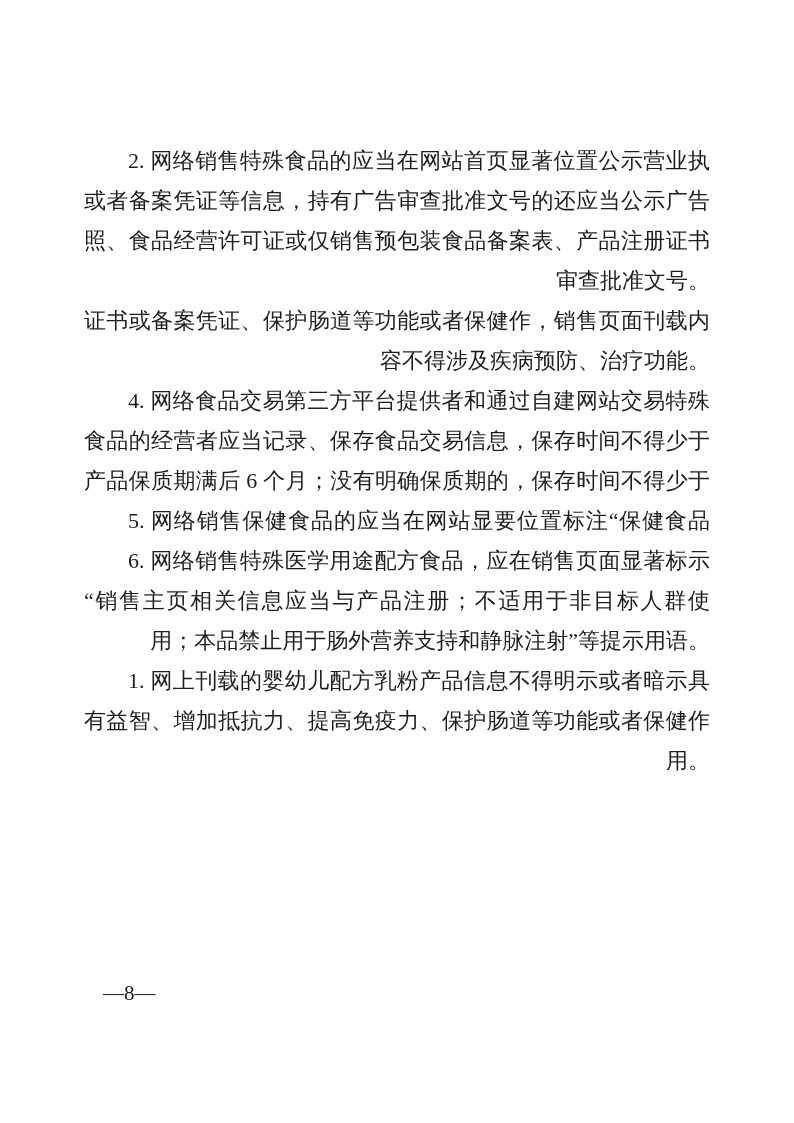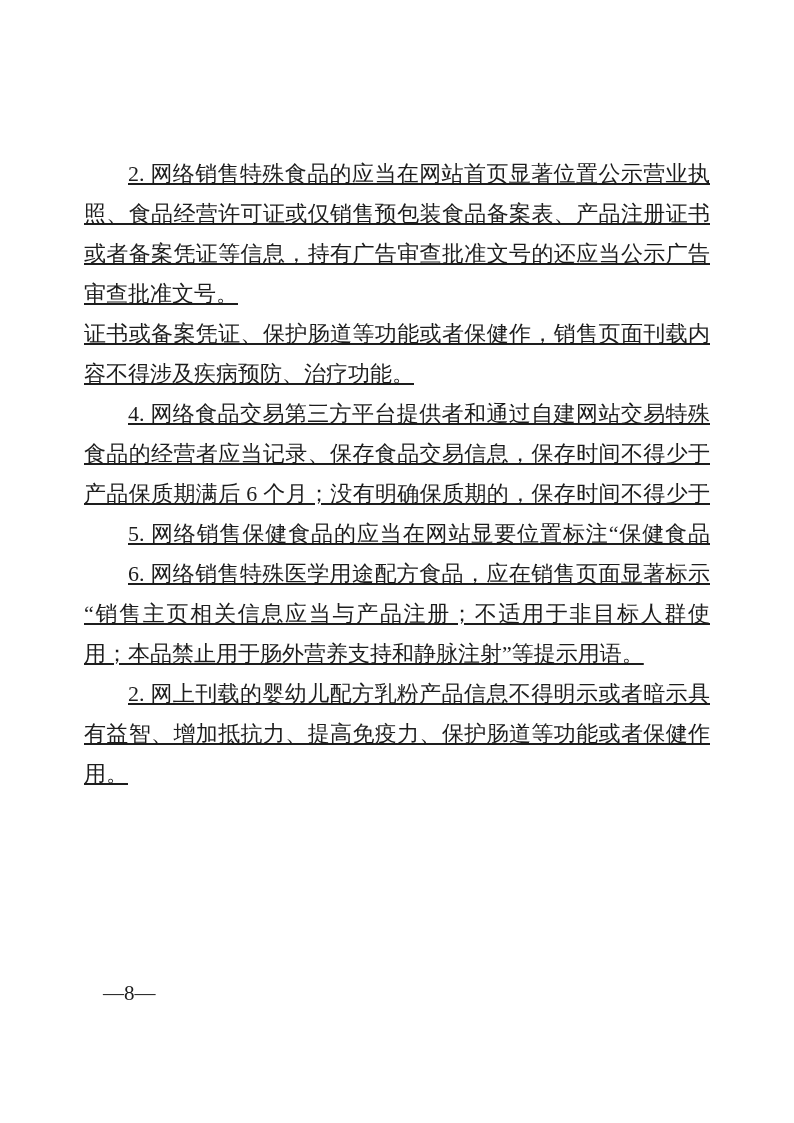--- a/index.html
+++ b/index.html
@@ -13,30 +13,29 @@
   .page {
     position: relative;
     width: 794px;
     height: 1123px;
     background: #ffffff;
     overflow: hidden;
   }
   .content {
     position: absolute;
     left: 84px;
-    top: 154px;
+    top: 141px;
     width: 626px;
-    text-decoration: underline;
   }
   .para { margin: 0; padding: 0; }
   .ln {
     margin: 0;
     font-size: 22px;
     line-height: 40px;
-    text-align: left;
+    text-align: right;
     white-space: nowrap;
   }
   
   .j {
     white-space: normal;
     text-align: justify;
     text-align-last: justify;
   }
   
   .first { padding-left: 44px; }
@@ -50,22 +49,22 @@
   }
 </style>
 </head>
 <body>
 
 <div class="page">
   <div class="content">
 
     <div class="para">
       <p class="ln j first">2. 网络销售特殊食品的应当在网站首页显著位置公示营业执</p>
+      <p class="ln j">或者备案凭证等信息，持有广告审查批准文号的还应当公示广告</p>
       <p class="ln j">照、食品经营许可证或仅销售预包装食品备案表、产品注册证书</p>
-      <p class="ln j">或者备案凭证等信息，持有广告审查批准文号的还应当公示广告</p>
       <p class="ln">审查批准文号。</p>
     </div>
 
     <div class="para">
       <p class="ln j">证书或备案凭证、保护肠道等功能或者保健作，销售页面刊载内</p>
       <p class="ln">容不得涉及疾病预防、治疗功能。</p>
     </div>
 
     <div class="para">
       <p class="ln j first">4. 网络食品交易第三方平台提供者和通过自建网站交易特殊</p>
@@ -77,21 +76,21 @@
       <p class="ln j first">5. 网络销售保健食品的应当在网站显要位置标注“保健食品</p>
     </div>
 
     <div class="para">
       <p class="ln j first">6. 网络销售特殊医学用途配方食品，应在销售页面显著标示</p>
       <p class="ln j">“销售主页相关信息应当与产品注册；不适用于非目标人群使</p>
       <p class="ln">用；本品禁止用于肠外营养支持和静脉注射”等提示用语。</p>
     </div>
 
     <div class="para">
-      <p class="ln j first">2. 网上刊载的婴幼儿配方乳粉产品信息不得明示或者暗示具</p>
+      <p class="ln j first">1. 网上刊载的婴幼儿配方乳粉产品信息不得明示或者暗示具</p>
       <p class="ln j">有益智、增加抵抗力、提高免疫力、保护肠道等功能或者保健作</p>
       <p class="ln">用。</p>
     </div>
 
   </div>
 
   <div class="pagenum">—8—</div>
 </div>
 
 </body></html>

